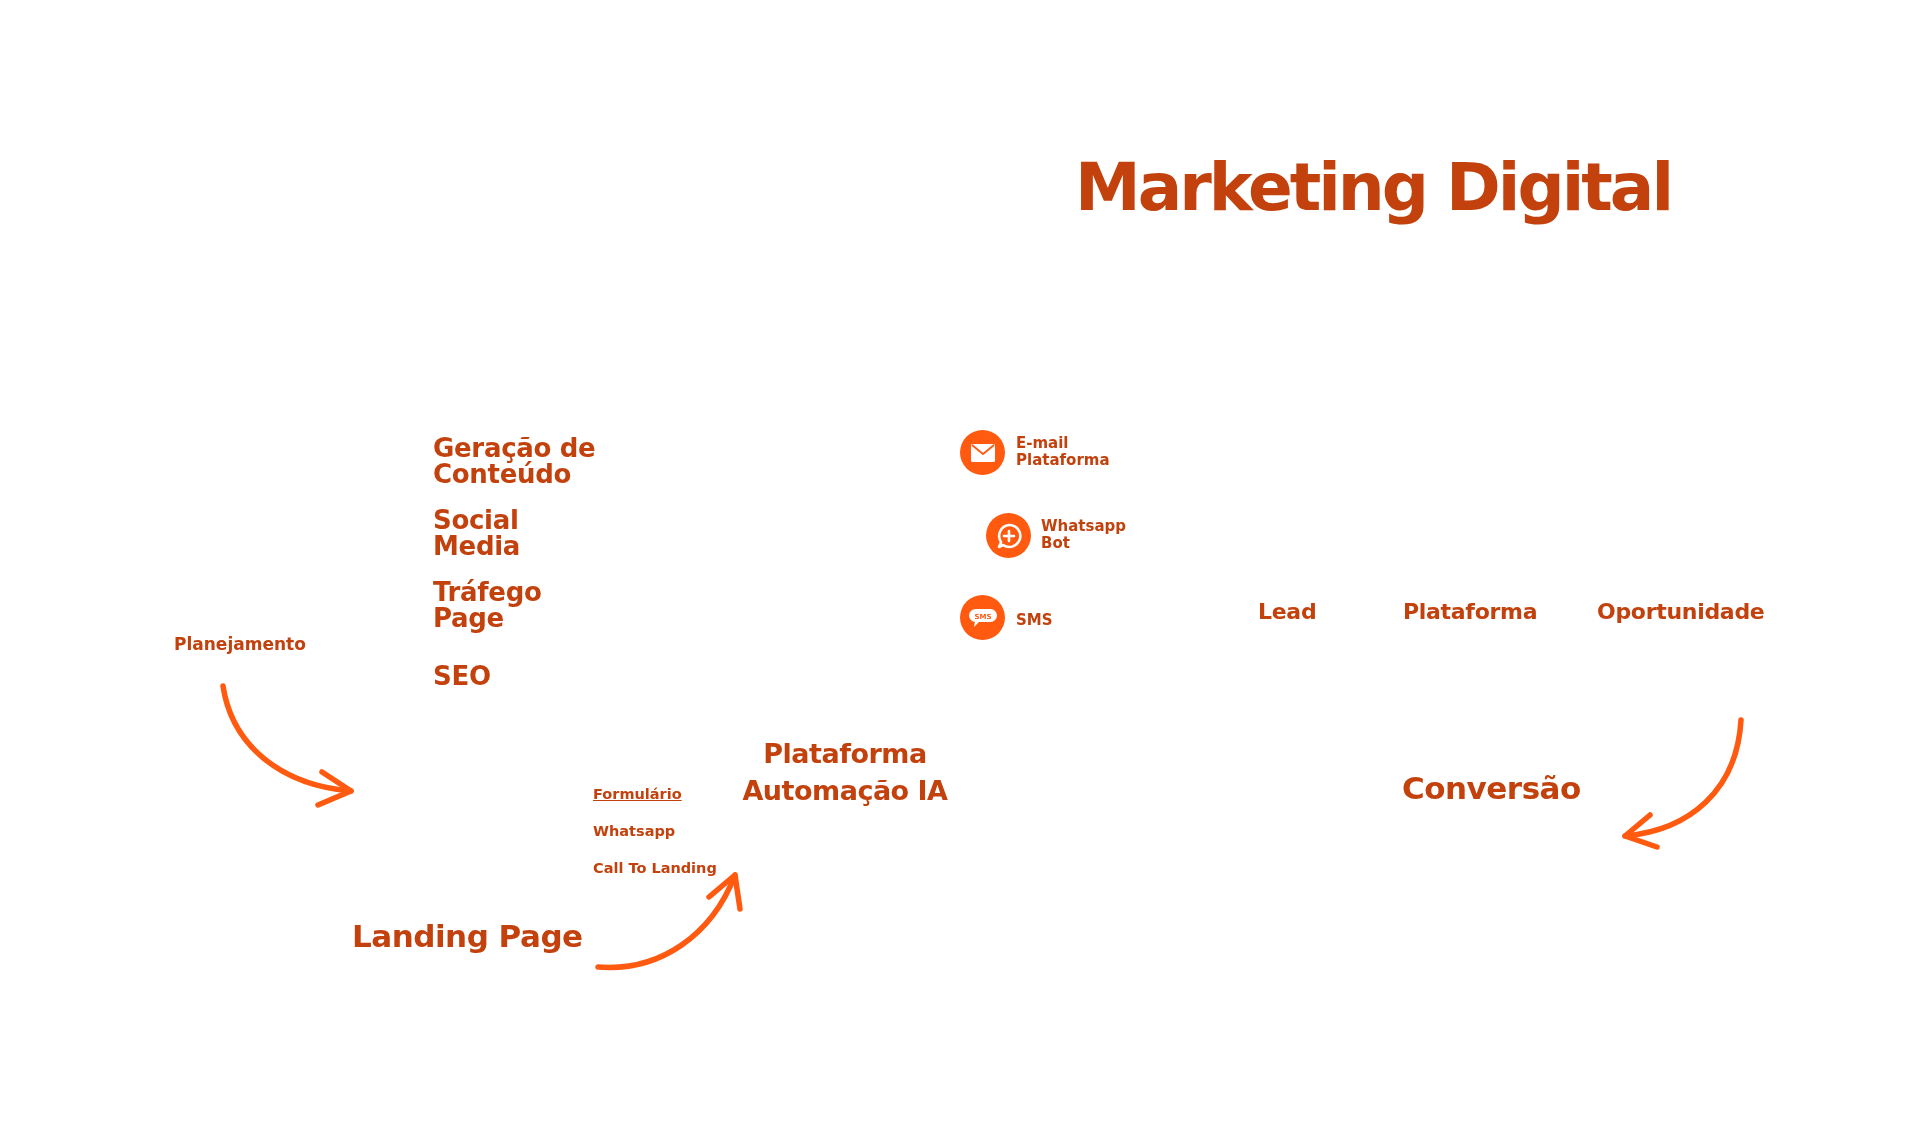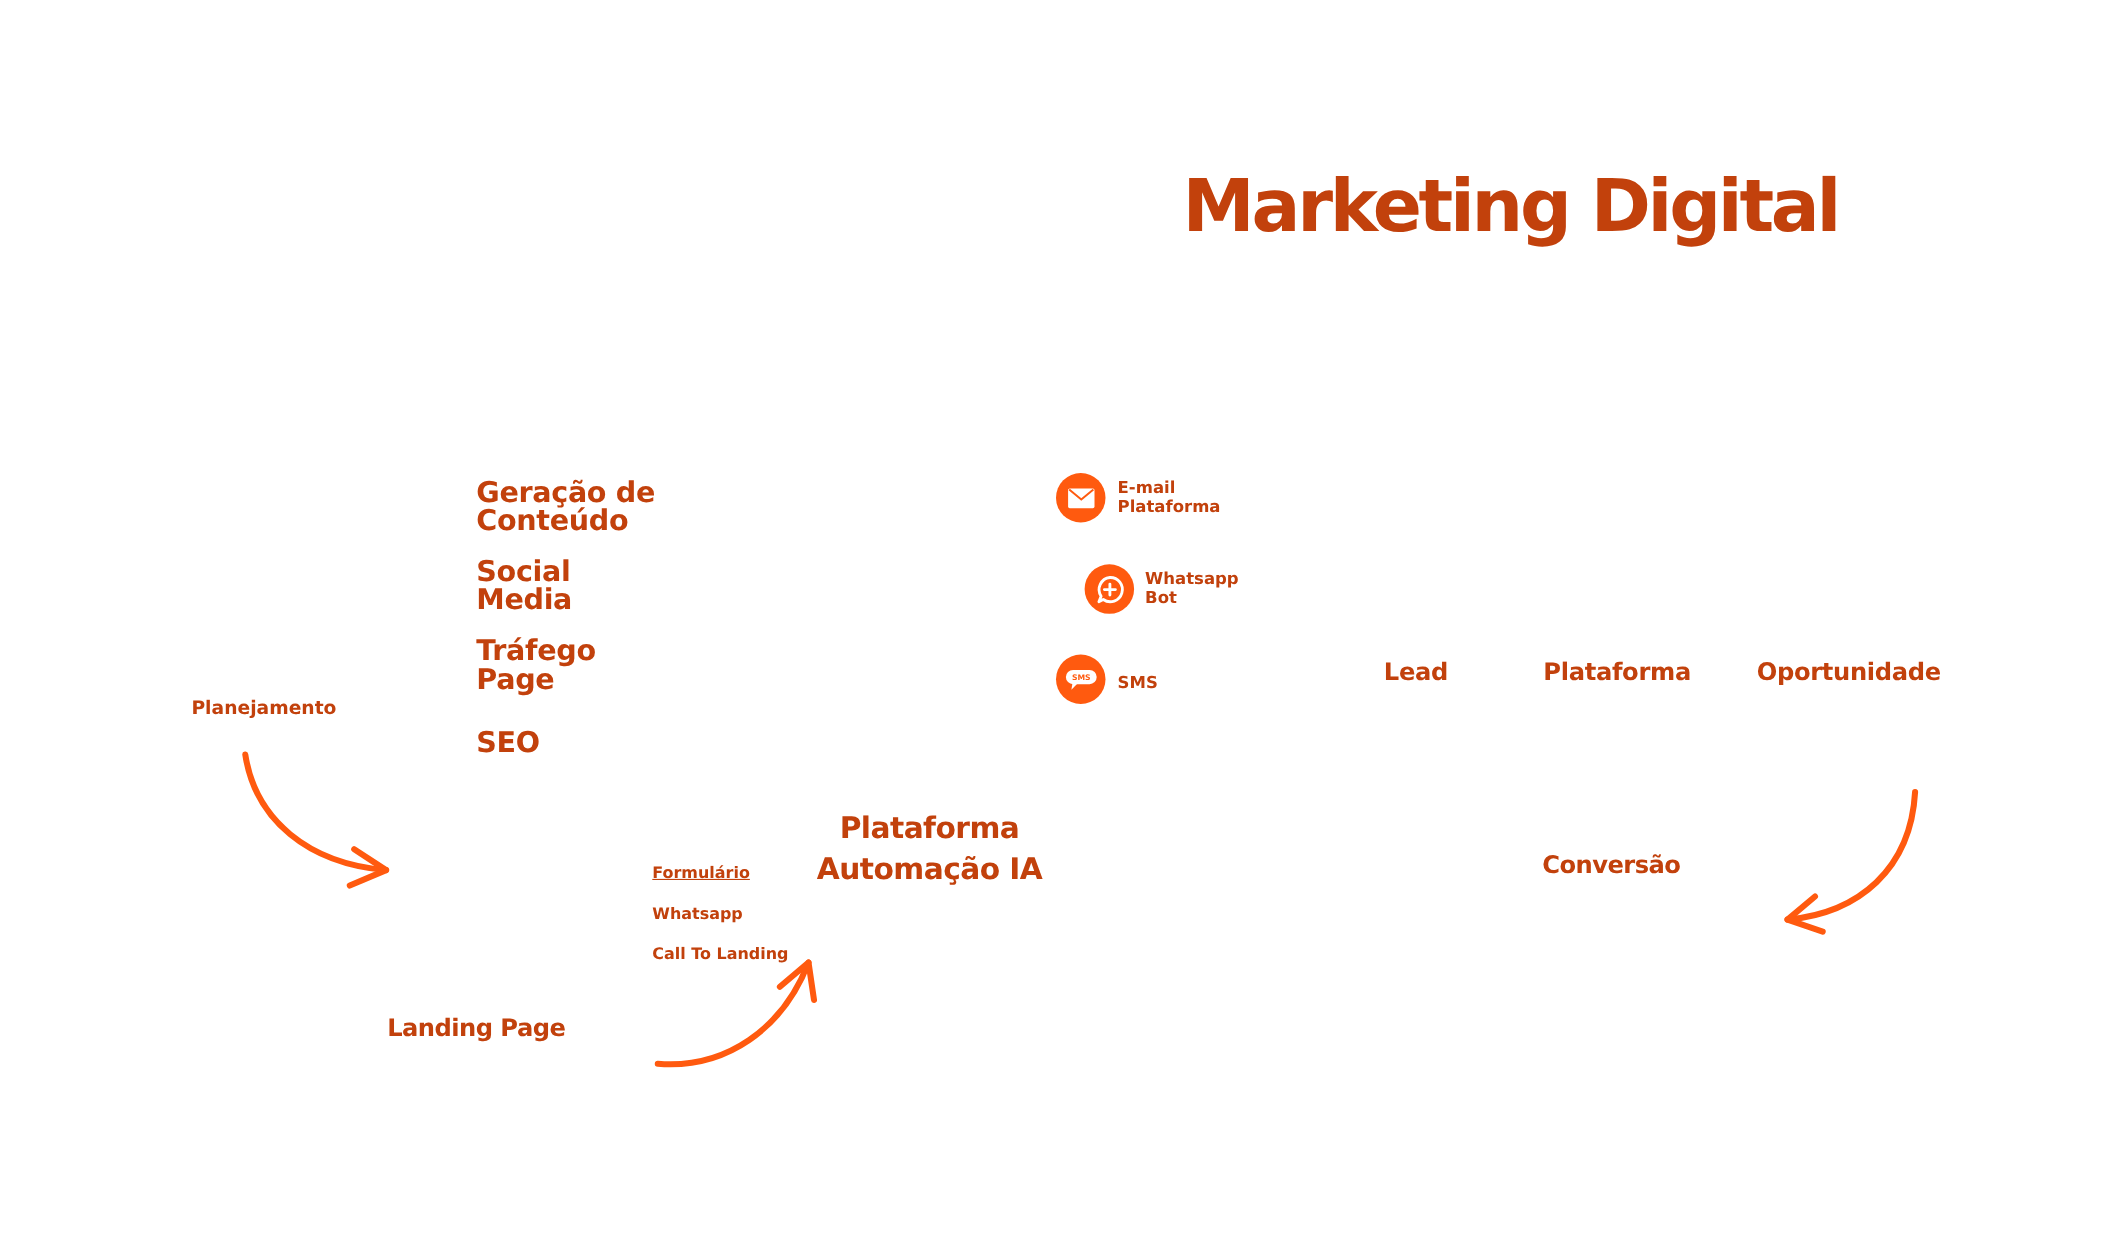--- a/index.html
+++ b/index.html
@@ -8,21 +8,21 @@
     background: #ffffff;
     font-family: "DejaVu Sans", "Liberation Sans", sans-serif;
     color: #FF5A0F;
   }
   .abs { position: absolute; white-space: nowrap; font-weight: bold; color: #c2410c; }
   .title { left: 1075px; top: 148px; font-size: 66px; letter-spacing: -3px; line-height: 80px; }
   .lbl18 { font-size: 17px; line-height: 20px; }
   .lbl22 { font-size: 26px; line-height: 26px; letter-spacing: -0.3px; }
   .lbl24 { font-size: 22px; line-height: 28px; letter-spacing: -0.3px; }
   .lbl28 { font-size: 27px; line-height: 37px; letter-spacing: -0.5px; text-align: center; }
-  .lbl30 { font-size: 22px; line-height: 36px; letter-spacing: -0.5px; }
+  .lbl30 { font-size: 31px; line-height: 36px; letter-spacing: -0.5px; }
   .lbl15 { font-size: 14.5px; line-height: 17px; }
   .lbl16 { font-size: 15px; line-height: 17px; }
   .stack span { display: block; }
   .icon-circle {
     position: absolute; width: 45px; height: 45px; border-radius: 50%;
     background: #FF5A0F; display: flex; align-items: center; justify-content: center;
   }
   svg.arrows { position: absolute; left: 0; top: 0; width: 1920px; height: 1129px; pointer-events: none; }
 </style>
 </head>

